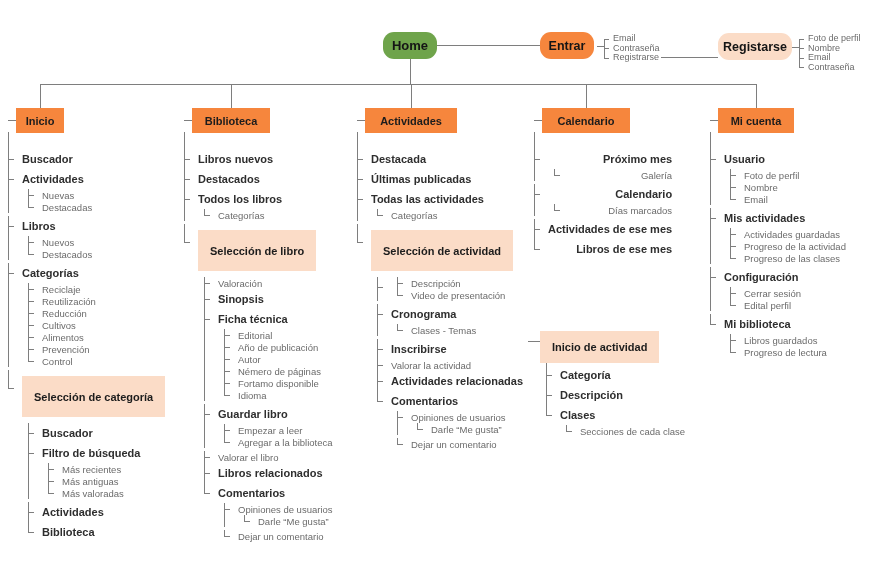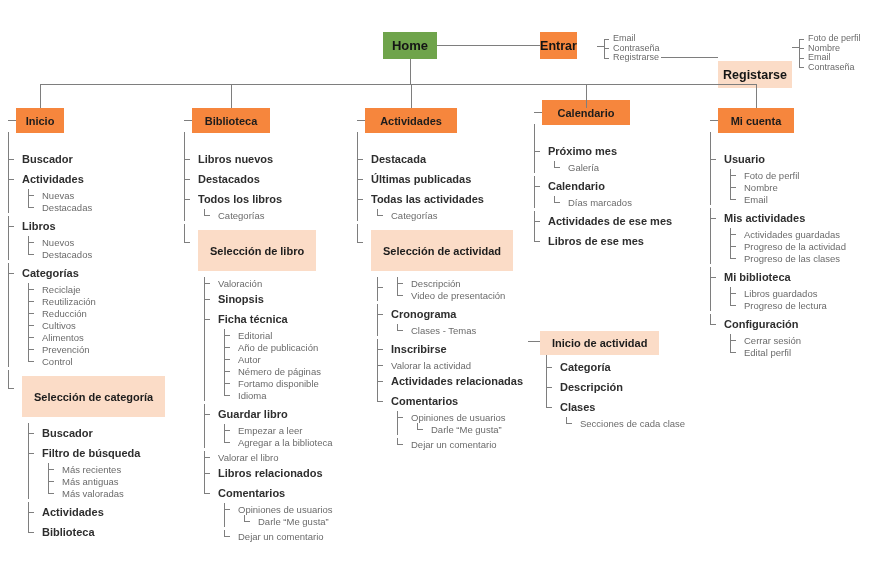--- a/index.html
+++ b/index.html
@@ -11,25 +11,25 @@
     position:relative;width:878px;height:571px;background:#fff;overflow:hidden;
     font-family:"Liberation Sans",sans-serif;
   }
   .line{position:absolute;background:var(--line);}
   .line.h{height:1px;}
   .line.v{width:1px;}
 
   
   .topbox{
     position:absolute;display:flex;align-items:center;justify-content:center;
-    font-weight:700;font-size:13px;color:#151515;box-sizing:border-box;white-space:nowrap;
+    font-weight:700;font-size:13px;color:#151515;box-sizing:border-box;white-space:nowrap;border-radius:11px;
   }
   .green{background:var(--green);}
   .orangebg{background:var(--orange);}
-  .peachbg{background:var(--peach);margin-top:28px;}
+  .peachbg{background:var(--peach);}
 
   
   .bracket{position:absolute;}
   .bspine{position:absolute;left:0;width:0;border-left:1px solid var(--line);}
   .bitem{
     position:relative;padding-left:9px;font-size:9px;line-height:9.5px;
     color:var(--text_muted);white-space:nowrap;
   }
   .bitem::before{
     content:'';position:absolute;left:0;top:4.5px;width:5px;border-top:1px solid var(--line);
@@ -70,36 +70,36 @@
   li.k-strong > .lbl{padding:3.5px 0;font-size:11px;line-height:13px;font-weight:700;color:var(--text_dark);}
   li.k-muted{--tick:6px;}
   li.k-muted > .lbl{padding:0.5px 0;font-size:9.5px;line-height:11px;color:var(--text_muted);}
   li.k-box{--tick:18px;}
   .peachbox{
     display:inline-flex;align-items:center;height:41px;margin:6px 0;padding:0 12px;
     background:var(--peach);font-weight:700;font-size:11px;color:#1c1c1c;white-space:nowrap;
   }
   .floating{position:absolute;}
   .floatbox{
-    display:inline-flex;align-items:center;height:24px;padding:0 12px;background:var(--peach);
+    display:inline-flex;align-items:center;height:32px;padding:0 12px;background:var(--peach);
     font-weight:700;font-size:11px;color:#1c1c1c;white-space:nowrap;
   }
 </style>
 </head>
 <body>
 
 <div id="canvas">
 
   <div class="topbox green" style="left:383px;top:32px;width:54px;height:27px;">
     <span>Home</span>
   </div>
 
   <div class="line h" style="left:437px;top:45px;width:103px;"></div>
 
-  <div class="topbox orangebg" style="left:540px;top:32px;width:37px;height:27px;font-size:12.5px;">
+  <div class="topbox orangebg" style="left:540px;top:32px;width:54px;height:27px;font-size:12.5px;">
     <span>Entrar</span>
   </div>
 
   <div class="line h" style="left:597px;top:46px;width:7px;"></div>
 
   <div class="bracket" style="left:604px;top:34px;">
     <div class="bspine" style="top:4.5px;height:19px;"></div>
     <div class="bitem">Email</div>
     <div class="bitem">Contraseña</div>
     <div class="bitem">Registrarse</div>
@@ -348,21 +348,21 @@
                   </ul>
                 </li>
                 <li class="k-muted">
                   <span class="lbl">Dejar un comentario</span>
                 </li>
               </ul>
             </li>
           </ul></li>
       </ul>
     </div>
-    <div class="column" style="left: 534px; top: 100px;">
+    <div class="column" style="left: 534px; top: 108px; text-align: right;">
       <div class="colbox" style="width: 88px;">
         <span>Calendario</span>
       </div>
       <ul class="tree from-mid">
         <li class="k-strong">
           <span class="lbl">Próximo mes</span>
           <ul class="tree sub">
             <li class="k-muted">
               <span class="lbl">Galería</span>
             </li>
@@ -411,38 +411,38 @@
             </li>
             <li class="k-muted">
               <span class="lbl">Progreso de la actividad</span>
             </li>
             <li class="k-muted">
               <span class="lbl">Progreso de las clases</span>
             </li>
           </ul>
         </li>
         <li class="k-strong">
+          <span class="lbl">Configuración</span>
+          <ul class="tree sub">
+            <li class="k-muted">
+              <span class="lbl">Cerrar sesión</span>
+            </li>
+            <li class="k-muted">
+              <span class="lbl">Edital perfil</span>
+            </li>
+          </ul>
+        </li>
+        <li class="k-strong">
           <span class="lbl">Mi biblioteca</span>
           <ul class="tree sub">
             <li class="k-muted">
               <span class="lbl">Libros guardados</span>
             </li>
             <li class="k-muted">
               <span class="lbl">Progreso de lectura</span>
-            </li>
-          </ul>
-        </li>
-        <li class="k-strong">
-          <span class="lbl">Configuración</span>
-          <ul class="tree sub">
-            <li class="k-muted">
-              <span class="lbl">Cerrar sesión</span>
-            </li>
-            <li class="k-muted">
-              <span class="lbl">Edital perfil</span>
             </li>
           </ul>
         </li>
       </ul>
     </div>
     <div class="line v" style="left: 410px; top: 59px; height: 25px;"></div>
     <div class="line h" style="left: 40px; top: 84px; width: 716px;"></div>
     <div class="line v" style="left: 40px; top: 84px; height: 24px;"></div>
     <div class="line v" style="left: 231px; top: 84px; height: 24px;"></div>
     <div class="line v" style="left: 411px; top: 84px; height: 24px;"></div>

